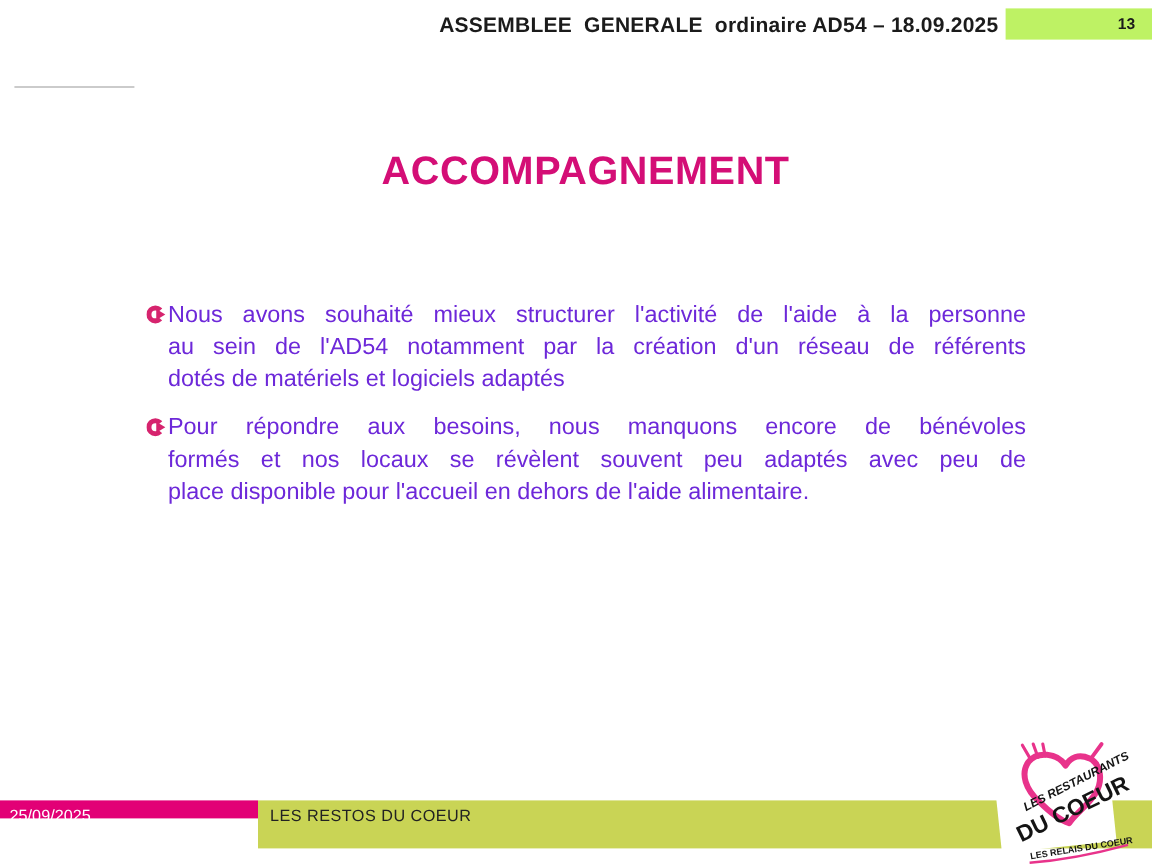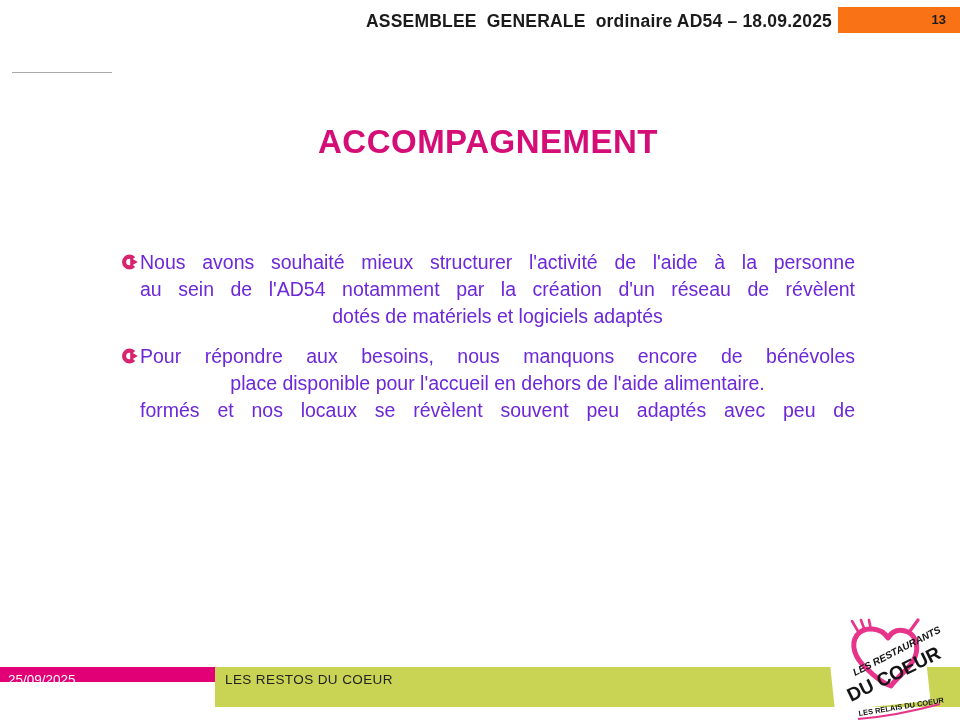--- a/index.html
+++ b/index.html
@@ -7,35 +7,35 @@
     position:relative;width:960px;height:720px;background:#ffffff;
     font-family:"Liberation Sans",sans-serif;overflow:hidden;margin:0 auto;padding-left:22px;
   }
   
   .top-rule{position:absolute;left:12px;top:72px;width:100px;height:1px;background:#a9a9a9;}
   .header-title{
     position:absolute;top:11px;left:0;width:832px;text-align:right;
     font-weight:bold;font-size:17.5px;color:#1b1b1b;letter-spacing:.2px;white-space:pre;
   }
   .page-badge{
-    position:absolute;left:838px;top:7px;width:122px;height:26px;background:#f97316;
+    position:absolute;left:838px;top:7px;width:122px;height:26px;background:#bef264;
     box-sizing:border-box;padding-right:14px;text-align:right;line-height:26px;
     font-weight:bold;font-size:13px;color:#1a1a1a;
   }
   
   .slide-title{
     position:absolute;top:123px;left:8px;width:960px;text-align:center;
     font-weight:bold;font-size:33px;letter-spacing:.5px;color:#d40e76;
   }
   
   .bullets{position:absolute;left:124px;top:249px;width:731px;color:#6d28d9;
     font-size:19.5px;line-height:27px;}
   .bullet{position:relative;padding-left:16px;margin:0 0 13px 0;}
   .bullet-icon{position:absolute;left:-2px;top:5px;width:16px;height:16px;}
-  .bline{text-align:center;}
+  .bline{text-align:left;}
   .bline.fill{text-align:justify;text-align-last:justify;}
   
   .footer-date{
     position:absolute;left:0;top:667px;width:215px;height:15px;background:#e20076;
     box-sizing:border-box;padding-left:8px;line-height:25px;color:#ffffff;font-size:13.5px;
   }
   .footer-org{
     position:absolute;left:215px;top:667px;width:745px;height:40px;background:#c9d455;
     box-sizing:border-box;padding-left:10px;line-height:25px;color:#222222;
     font-size:13.5px;letter-spacing:.4px;
@@ -57,34 +57,34 @@
 
   <div class="bullets">
 
     <div class="bullet">
       <svg class="bullet-icon" viewBox="0 0 16 16">
         <circle cx="7.5" cy="8" r="5.4" fill="none" stroke="#d6246e" stroke-width="4.2"></circle>
         <polygon points="7.5,8 16,0.5 16,15.5" fill="#ffffff"></polygon>
         <polygon points="8.2,3.4 15.8,8 8.2,12.6" fill="#d6246e"></polygon>
       </svg>
       <div class="bline fill">Nous avons souhaité mieux structurer l'activité de l'aide à la personne</div>
-      <div class="bline fill">au sein de l'AD54 notamment par la création d'un réseau de révèlent</div>
+      <div class="bline fill">au sein de l'AD54 notamment par la création d'un réseau de référents</div>
       <div class="bline">dotés de matériels et logiciels adaptés</div>
     </div>
 
 
     <div class="bullet">
       <svg class="bullet-icon" viewBox="0 0 16 16">
         <circle cx="7.5" cy="8" r="5.4" fill="none" stroke="#d6246e" stroke-width="4.2"></circle>
         <polygon points="7.5,8 16,0.5 16,15.5" fill="#ffffff"></polygon>
         <polygon points="8.2,3.4 15.8,8 8.2,12.6" fill="#d6246e"></polygon>
       </svg>
       <div class="bline fill">Pour répondre aux besoins, nous manquons encore de bénévoles</div>
+      <div class="bline fill">formés et nos locaux se révèlent souvent peu adaptés avec peu de</div>
       <div class="bline">place disponible pour l'accueil en dehors de l'aide alimentaire.</div>
-      <div class="bline fill">formés et nos locaux se révèlent souvent peu adaptés avec peu de</div>
     </div>
 
   </div>
 
   <div class="footer-date">25/09/2025</div>
 
   <div class="footer-org">LES RESTOS DU COEUR</div>
 
   <svg class="logo" viewBox="0 0 134 102">
 

